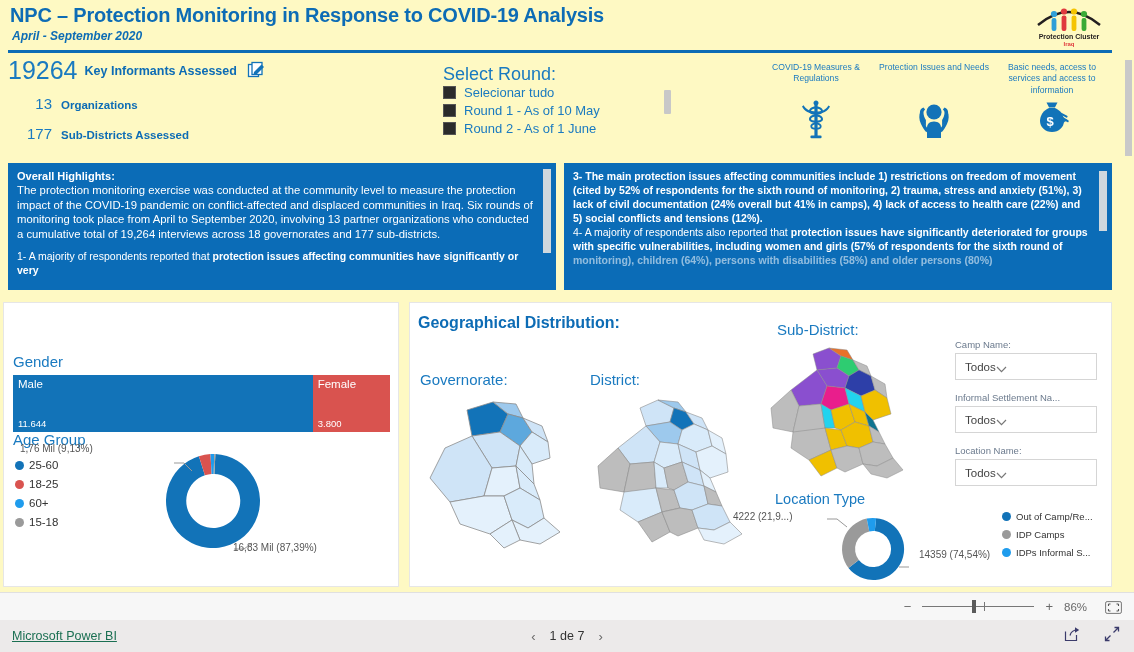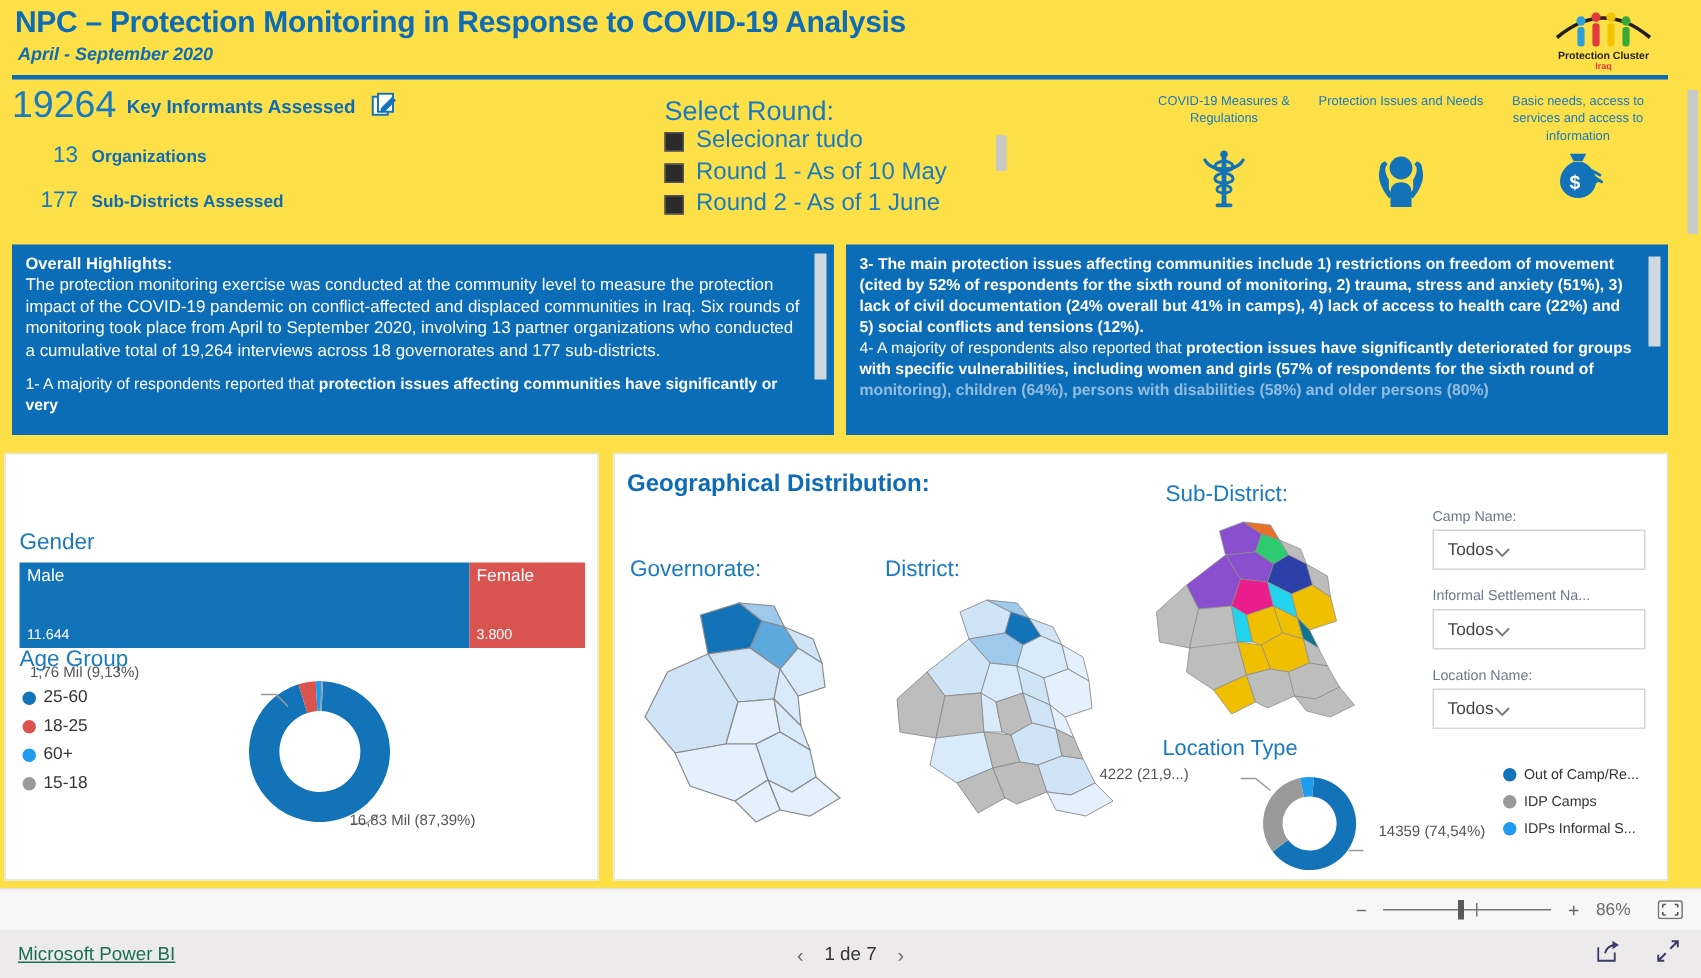--- a/index.html
+++ b/index.html
@@ -1,21 +1,21 @@
 <!DOCTYPE html>
 <html><head>
 <meta charset="utf-8">
 <style>
   * { box-sizing: border-box; margin: 0; padding: 0; }
   html, body {
     width: 1134px; height: 652px;
     font-family: "Liberation Sans", sans-serif;
     background: #ffffff; overflow: hidden;
   }
-  .page { position: relative; width: 1134px; height: 652px; background:#fde047; }
+  .page { position: relative; width: 1134px; height: 652px; background:#fef9c3; }
 
   
   .header { position: relative; height: 52px; }
   .title {
     position: absolute; left: 10px; top: 4px;
     font-size: 20px; font-weight: bold; color: #0d6cb5;
     letter-spacing: -0.2px; white-space: nowrap;
   }
   .subtitle {
     position: absolute; left: 12px; top: 29px;
@@ -36,21 +36,21 @@
   .kpi-sub { display: flex; align-items: baseline; margin-top: 12px; }
   .kpi-sub .n { font-size: 15px; color: #1a7ac0; width: 44px; text-align: right; }
   .kpi-sub .l { font-size: 11.5px; color: #0d6cb5; font-weight: bold; margin-left: 9px; }
   .kpi-sub2 { margin-top: 13px; }
 
   
   .round-box { position: absolute; left: 443px; top: 64px; width: 240px; }
   .round-title { font-size: 18px; color: #1a7ac0; margin-bottom: 0; }
   .round-item { display: flex; align-items: center; gap: 8px; margin-bottom: 3px; }
   .cbox { width: 13px; height: 13px; background: #2b2b2b; border: 1px solid #555; flex: none; }
-  .round-lab { font-size: 16px; color: #1a7ac0; white-space: nowrap; }
+  .round-lab { font-size: 13px; color: #1a7ac0; white-space: nowrap; }
   .round-scroll {
     position: absolute; right: 12px; top: 26px; width: 7px; height: 24px;
     background: #c8c8c8; border-radius: 1px;
   }
 
   
   .navcards { position: absolute; left: 760px; top: 62px; display: flex; gap: 6px; }
   .navcard { width: 112px; text-align: center; cursor: pointer; }
   .navcard .cap {
     font-size: 8.6px; color: #1a7ac0; line-height: 1.32; display: block;

